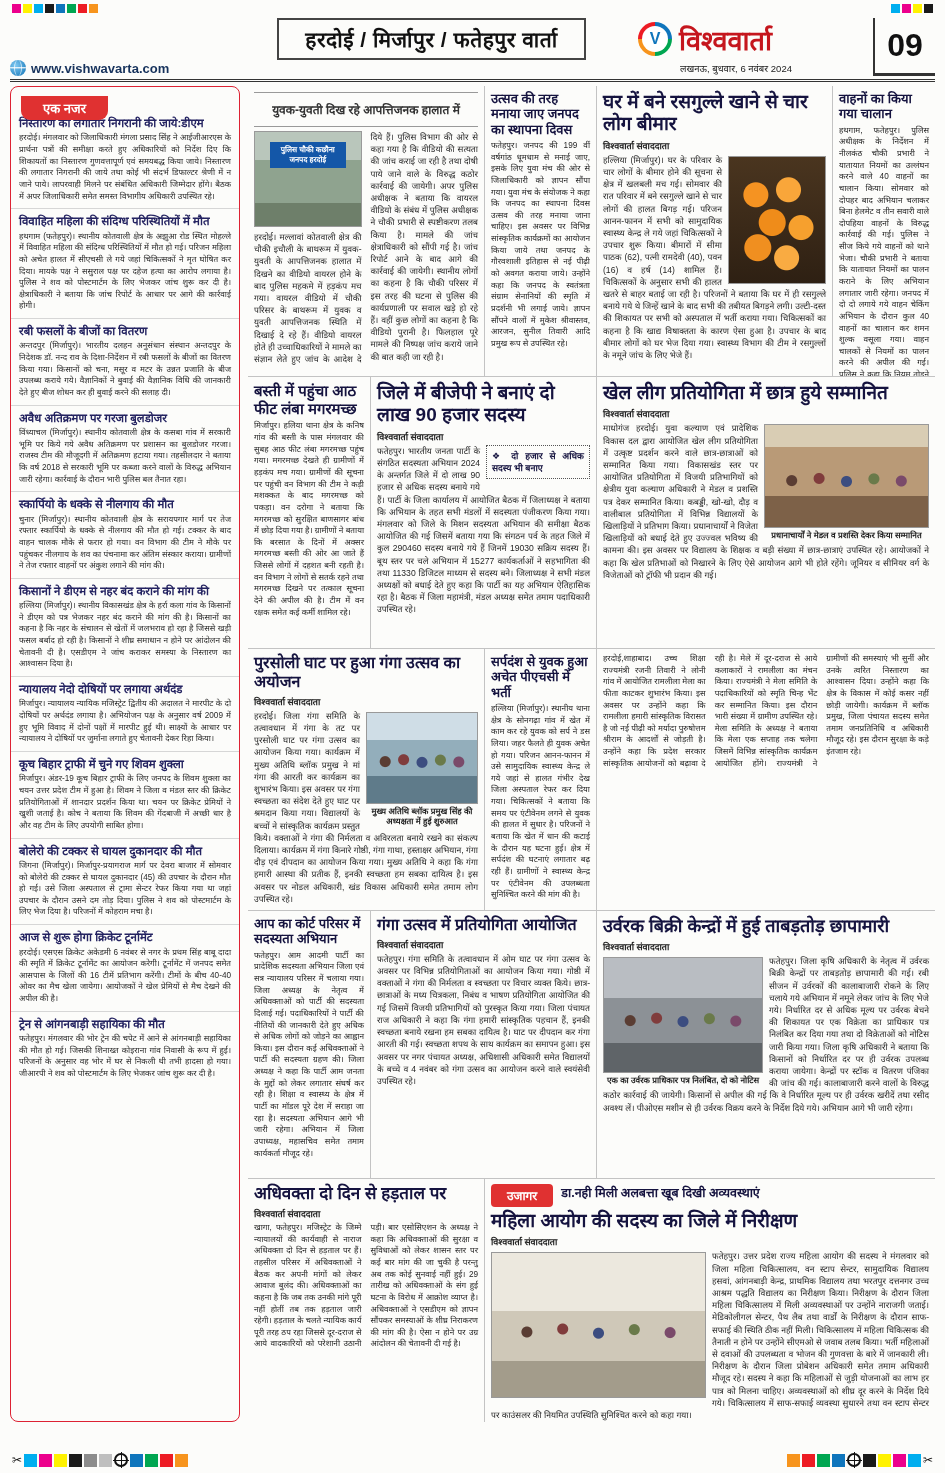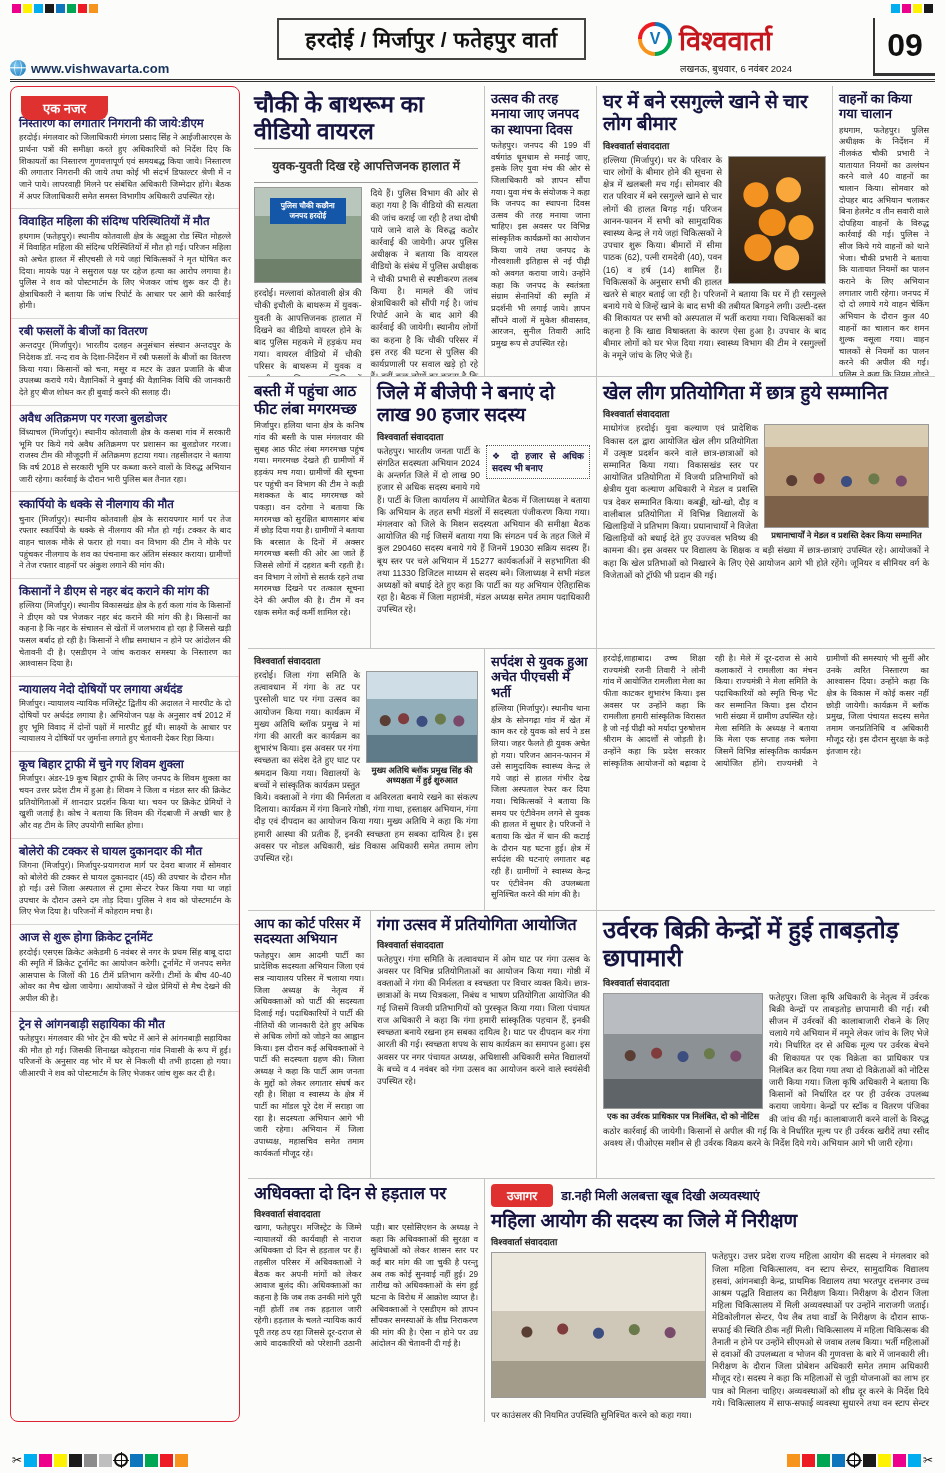--- a/index.html
+++ b/index.html
@@ -111,21 +111,21 @@
         radial-gradient(circle at 10% 20%, #5a3d33 0 5px, rgba(0,0,0,0) 6px),
         radial-gradient(circle at 30% 15%, #803c3c 0 5px, rgba(0,0,0,0) 6px),
         radial-gradient(circle at 50% 22%, #3c4d80 0 5px, rgba(0,0,0,0) 6px),
         radial-gradient(circle at 70% 16%, #6a7a4a 0 5px, rgba(0,0,0,0) 6px),
         radial-gradient(circle at 90% 21%, #7a4a6a 0 5px, rgba(0,0,0,0) 6px);
       }
 
   .hi-box { float:right; width:104px; border:1.5px dotted #555; padding:4px 5px; margin:0 0 4px 6px;
             font-size:9px; font-weight:bold; color:#15133f; line-height:1.35; }
 
-  .kicker-row { display:flex; align-items:center; gap:8px; margin:1px 0 3px; }
+  .kicker-row { display:flex; gap:8px; margin:1px 0 3px; }
   .kicker { background:#e03131; color:#fff; font-size:12px; font-weight:bold;
             padding:3px 16px; border-radius:4px; flex:0 0 auto; }
   .kicker-text { font-size:12.5px; font-weight:bold; color:#15133f; }
 </style>
 </head>
 <body>
 
 <div class="page">
 
   <div class="marks top-marks">
@@ -185,21 +185,21 @@
       <div class="brief">
         <h3 class="brief-title">स्कार्पियो के धक्के से नीलगाय की मौत</h3>
         <p class="brief-body">चुनार (मिर्जापुर)। स्थानीय कोतवाली क्षेत्र के सरायपगार मार्ग पर तेज रफ्तार स्कार्पियो के धक्के से नीलगाय की मौत हो गई। टक्कर के बाद वाहन चालक मौके से फरार हो गया। वन विभाग की टीम ने मौके पर पहुंचकर नीलगाय के शव का पंचनामा कर अंतिम संस्कार कराया। ग्रामीणों ने तेज रफ्तार वाहनों पर अंकुश लगाने की मांग की।</p>
       </div>
       <div class="brief">
         <h3 class="brief-title">किसानों ने डीएम से नहर बंद कराने की मांग की</h3>
         <p class="brief-body">हल्लिया (मिर्जापुर)। स्थानीय विकासखंड क्षेत्र के हर्रा कला गांव के किसानों ने डीएम को पत्र भेजकर नहर बंद कराने की मांग की है। किसानों का कहना है कि नहर के संचालन से खेतों में जलभराव हो रहा है जिससे खड़ी फसल बर्बाद हो रही है। किसानों ने शीघ्र समाधान न होने पर आंदोलन की चेतावनी दी है। एसडीएम ने जांच कराकर समस्या के निस्तारण का आश्वासन दिया है।</p>
       </div>
       <div class="brief">
         <h3 class="brief-title">न्यायालय नेदो दोषियों पर लगाया अर्थदंड</h3>
-        <p class="brief-body">मिर्जापुर। न्यायालय न्यायिक मजिस्ट्रेट द्वितीय की अदालत ने मारपीट के दो दोषियों पर अर्थदंड लगाया है। अभियोजन पक्ष के अनुसार वर्ष 2012 में हुए भूमि विवाद में दोनों पक्षों में मारपीट हुई थी। साक्ष्यों के आधार पर न्यायालय ने दोषियों पर जुर्माना लगाते हुए चेतावनी देकर रिहा किया।</p>
+        <p class="brief-body">मिर्जापुर। न्यायालय न्यायिक मजिस्ट्रेट द्वितीय की अदालत ने मारपीट के दो दोषियों पर अर्थदंड लगाया है। अभियोजन पक्ष के अनुसार वर्ष 2009 में हुए भूमि विवाद में दोनों पक्षों में मारपीट हुई थी। साक्ष्यों के आधार पर न्यायालय ने दोषियों पर जुर्माना लगाते हुए चेतावनी देकर रिहा किया।</p>
       </div>
       <div class="brief">
         <h3 class="brief-title">कूच बिहार ट्राफी में चुने गए शिवम शुक्ला</h3>
         <p class="brief-body">मिर्जापुर। अंडर-19 कूच बिहार ट्राफी के लिए जनपद के शिवम शुक्ला का चयन उत्तर प्रदेश टीम में हुआ है। शिवम ने जिला व मंडल स्तर की क्रिकेट प्रतियोगिताओं में शानदार प्रदर्शन किया था। चयन पर क्रिकेट प्रेमियों ने खुशी जताई है। कोच ने बताया कि शिवम की गेंदबाजी में अच्छी धार है और वह टीम के लिए उपयोगी साबित होगा।</p>
       </div>
       <div class="brief">
         <h3 class="brief-title">बोलेरो की टक्कर से घायल दुकानदार की मौत</h3>
         <p class="brief-body">जिगना (मिर्जापुर)। मिर्जापुर-प्रयागराज मार्ग पर देवरा बाजार में सोमवार को बोलेरो की टक्कर से घायल दुकानदार (45) की उपचार के दौरान मौत हो गई। उसे जिला अस्पताल से ट्रामा सेन्टर रेफर किया गया था जहां उपचार के दौरान उसने दम तोड़ दिया। पुलिस ने शव को पोस्टमार्टम के लिए भेज दिया है। परिजनों में कोहराम मचा है।</p>
       </div>
       <div class="brief">
@@ -209,21 +209,20 @@
       <div class="brief">
         <h3 class="brief-title">ट्रेन से आंगनबाड़ी सहायिका की मौत</h3>
         <p class="brief-body">फतेहपुर। मंगलवार की भोर ट्रेन की चपेट में आने से आंगनबाड़ी सहायिका की मौत हो गई। जिसकी शिनाख्त कोइराना गांव निवासी के रूप में हुई। परिजनों के अनुसार वह भोर में घर से निकली थी तभी हादसा हो गया। जीआरपी ने शव को पोस्टमार्टम के लिए भेजकर जांच शुरू कर दी है।</p>
       </div>
     </aside>
 
     <main class="main">
 
       <div class="row r1">
         <article class="art w236">
-          <h2 class="hl hl-xl" style="text-align:left;direction:ltr;font-size:23px">चौकी के बाथरूम का वीडियो वायरल</h2>
           <div class="subhead">युवक-युवती दिख रहे आपत्तिजनक हालात में</div>
           <div class="abody cols2">
             <figure class="fig-chowki">
               <div class="photo ph-chowki">
                 <div class="sign">पुलिस चौकी कछौना जनपद हरदोई</div>
               </div>
             </figure>
             <span>हरदोई। मल्लावां कोतवाली क्षेत्र की चौकी इचौली के बाथरूम में युवक-युवती के आपत्तिजनक हालात में दिखने का वीडियो वायरल होने के बाद पुलिस महकमे में हड़कंप मच गया। वायरल वीडियो में चौकी परिसर के बाथरूम में युवक व युवती आपत्तिजनक स्थिति में दिखाई दे रहे हैं। वीडियो वायरल होते ही उच्चाधिकारियों ने मामले का संज्ञान लेते हुए जांच के आदेश दे दिये हैं। पुलिस विभाग की ओर से कहा गया है कि वीडियो की सत्यता की जांच कराई जा रही है तथा दोषी पाये जाने वाले के विरुद्ध कठोर कार्रवाई की जायेगी। अपर पुलिस अधीक्षक ने बताया कि वायरल वीडियो के संबंध में पुलिस अधीक्षक ने चौकी प्रभारी से स्पष्टीकरण तलब किया है। मामले की जांच क्षेत्राधिकारी को सौंपी गई है। जांच रिपोर्ट आने के बाद आगे की कार्रवाई की जायेगी। स्थानीय लोगों का कहना है कि चौकी परिसर में इस तरह की घटना से पुलिस की कार्यप्रणाली पर सवाल खड़े हो रहे हैं। वहीं कुछ लोगों का कहना है कि वीडियो पुरानी है। फिलहाल पूरे मामले की निष्पक्ष जांच कराये जाने की बात कही जा रही है।</span>
           </div>
         </article>
@@ -273,20 +272,21 @@
               <div class="photo ph-khel ph-figures"></div>
               <figcaption class="cap">प्रधानाचार्यों ने मेडल व प्रशस्ति देकर किया सम्मानित</figcaption>
             </figure>
             <span>माधोगंज हरदोई। युवा कल्याण एवं प्रादेशिक विकास दल द्वारा आयोजित खेल लीग प्रतियोगिता में उत्कृष्ट प्रदर्शन करने वाले छात्र-छात्राओं को सम्मानित किया गया। विकासखंड स्तर पर आयोजित प्रतियोगिता में विजयी प्रतिभागियों को क्षेत्रीय युवा कल्याण अधिकारी ने मेडल व प्रशस्ति पत्र देकर सम्मानित किया। कबड्डी, खो-खो, दौड़ व वालीबाल प्रतियोगिता में विभिन्न विद्यालयों के खिलाड़ियों ने प्रतिभाग किया। प्रधानाचार्यों ने विजेता खिलाड़ियों को बधाई देते हुए उज्ज्वल भविष्य की कामना की। इस अवसर पर विद्यालय के शिक्षक व बड़ी संख्या में छात्र-छात्राएं उपस्थित रहे। आयोजकों ने कहा कि खेल प्रतिभाओं को निखारने के लिए ऐसे आयोजन आगे भी होते रहेंगे। जूनियर व सीनियर वर्ग के विजेताओं को ट्रॉफी भी प्रदान की गई।</span>
           </div>
         </article>
       </div>
 
       <div class="row r3">
         <article class="art w236">
+          <h2 class="hl hl-m">पुरसोली घाट पर हुआ गंगा उत्सव का अयोजन</h2>
           <div class="byline">विश्ववार्ता संवाददाता</div>
           <div class="abody">
             <figure class="fig-right" style="width:112px">
               <div class="photo ph-ganga ph-figures"></div>
               <figcaption class="cap">मुख्य अतिथि ब्लॉक प्रमुख सिंह की अध्यक्षता में हुई शुरुआत</figcaption>
             </figure>
             <span>हरदोई। जिला गंगा समिति के तत्वावधान में गंगा के तट पर पुरसोली घाट पर गंगा उत्सव का आयोजन किया गया। कार्यक्रम में मुख्य अतिथि ब्लॉक प्रमुख ने मां गंगा की आरती कर कार्यक्रम का शुभारंभ किया। इस अवसर पर गंगा स्वच्छता का संदेश देते हुए घाट पर श्रमदान किया गया। विद्यालयों के बच्चों ने सांस्कृतिक कार्यक्रम प्रस्तुत किये। वक्ताओं ने गंगा की निर्मलता व अविरलता बनाये रखने का संकल्प दिलाया। कार्यक्रम में गंगा किनारे गोष्ठी, गंगा गाथा, हस्ताक्षर अभियान, गंगा दौड़ एवं दीपदान का आयोजन किया गया। मुख्य अतिथि ने कहा कि गंगा हमारी आस्था की प्रतीक हैं, इनकी स्वच्छता हम सबका दायित्व है। इस अवसर पर नोडल अधिकारी, खंड विकास अधिकारी समेत तमाम लोग उपस्थित रहे।</span>
           </div>
         </article>
 
@@ -306,21 +306,21 @@
           <div class="abody small">फतेहपुर। आम आदमी पार्टी का प्रादेशिक सदस्यता अभियान जिला एवं सत्र न्यायालय परिसर में चलाया गया। जिला अध्यक्ष के नेतृत्व में अधिवक्ताओं को पार्टी की सदस्यता दिलाई गई। पदाधिकारियों ने पार्टी की नीतियों की जानकारी देते हुए अधिक से अधिक लोगों को जोड़ने का आह्वान किया। इस दौरान कई अधिवक्ताओं ने पार्टी की सदस्यता ग्रहण की। जिला अध्यक्ष ने कहा कि पार्टी आम जनता के मुद्दों को लेकर लगातार संघर्ष कर रही है। शिक्षा व स्वास्थ्य के क्षेत्र में पार्टी का मॉडल पूरे देश में सराहा जा रहा है। सदस्यता अभियान आगे भी जारी रहेगा। अभियान में जिला उपाध्यक्ष, महासचिव समेत तमाम कार्यकर्ता मौजूद रहे।</div>
         </article>
 
         <article class="art w226">
           <h2 class="hl hl-m">गंगा उत्सव में प्रतियोगिता आयोजित</h2>
           <div class="byline">विश्ववार्ता संवाददाता</div>
           <div class="abody">फतेहपुर। गंगा समिति के तत्वावधान में ओम घाट पर गंगा उत्सव के अवसर पर विभिन्न प्रतियोगिताओं का आयोजन किया गया। गोष्ठी में वक्ताओं ने गंगा की निर्मलता व स्वच्छता पर विचार व्यक्त किये। छात्र-छात्राओं के मध्य चित्रकला, निबंध व भाषण प्रतियोगिता आयोजित की गई जिसमें विजयी प्रतिभागियों को पुरस्कृत किया गया। जिला पंचायत राज अधिकारी ने कहा कि गंगा हमारी सांस्कृतिक पहचान हैं, इनकी स्वच्छता बनाये रखना हम सबका दायित्व है। घाट पर दीपदान कर गंगा आरती की गई। स्वच्छता शपथ के साथ कार्यक्रम का समापन हुआ। इस अवसर पर नगर पंचायत अध्यक्ष, अधिशासी अधिकारी समेत विद्यालयों के बच्चे व 4 नवंबर को गंगा उत्सव का आयोजन करने वाले स्वयंसेवी उपस्थित रहे।</div>
         </article>
 
         <article class="art w339">
-          <h2 class="hl hl-l" style="font-size:24px">उर्वरक बिक्री केन्द्रों में हुई ताबड़तोड़ छापामारी</h2>
+          <h2 class="hl hl-l" style="font-size:18px">उर्वरक बिक्री केन्द्रों में हुई ताबड़तोड़ छापामारी</h2>
           <div class="byline">विश्ववार्ता संवाददाता</div>
           <div class="abody">
             <figure class="fig-left" style="width:160px">
               <div class="photo ph-urvarak ph-figures"></div>
               <figcaption class="cap">एक का उर्वरक प्राधिकार पत्र निलंबित, दो को नोटिस</figcaption>
             </figure>
             <span>फतेहपुर। जिला कृषि अधिकारी के नेतृत्व में उर्वरक बिक्री केन्द्रों पर ताबड़तोड़ छापामारी की गई। रबी सीजन में उर्वरकों की कालाबाजारी रोकने के लिए चलाये गये अभियान में नमूने लेकर जांच के लिए भेजे गये। निर्धारित दर से अधिक मूल्य पर उर्वरक बेचने की शिकायत पर एक विक्रेता का प्राधिकार पत्र निलंबित कर दिया गया तथा दो विक्रेताओं को नोटिस जारी किया गया। जिला कृषि अधिकारी ने बताया कि किसानों को निर्धारित दर पर ही उर्वरक उपलब्ध कराया जायेगा। केन्द्रों पर स्टॉक व वितरण पंजिका की जांच की गई। कालाबाजारी करने वालों के विरुद्ध कठोर कार्रवाई की जायेगी। किसानों से अपील की गई कि वे निर्धारित मूल्य पर ही उर्वरक खरीदें तथा रसीद अवश्य लें। पीओएस मशीन से ही उर्वरक विक्रय करने के निर्देश दिये गये। अभियान आगे भी जारी रहेगा।</span>
           </div>
         </article>
       </div>

